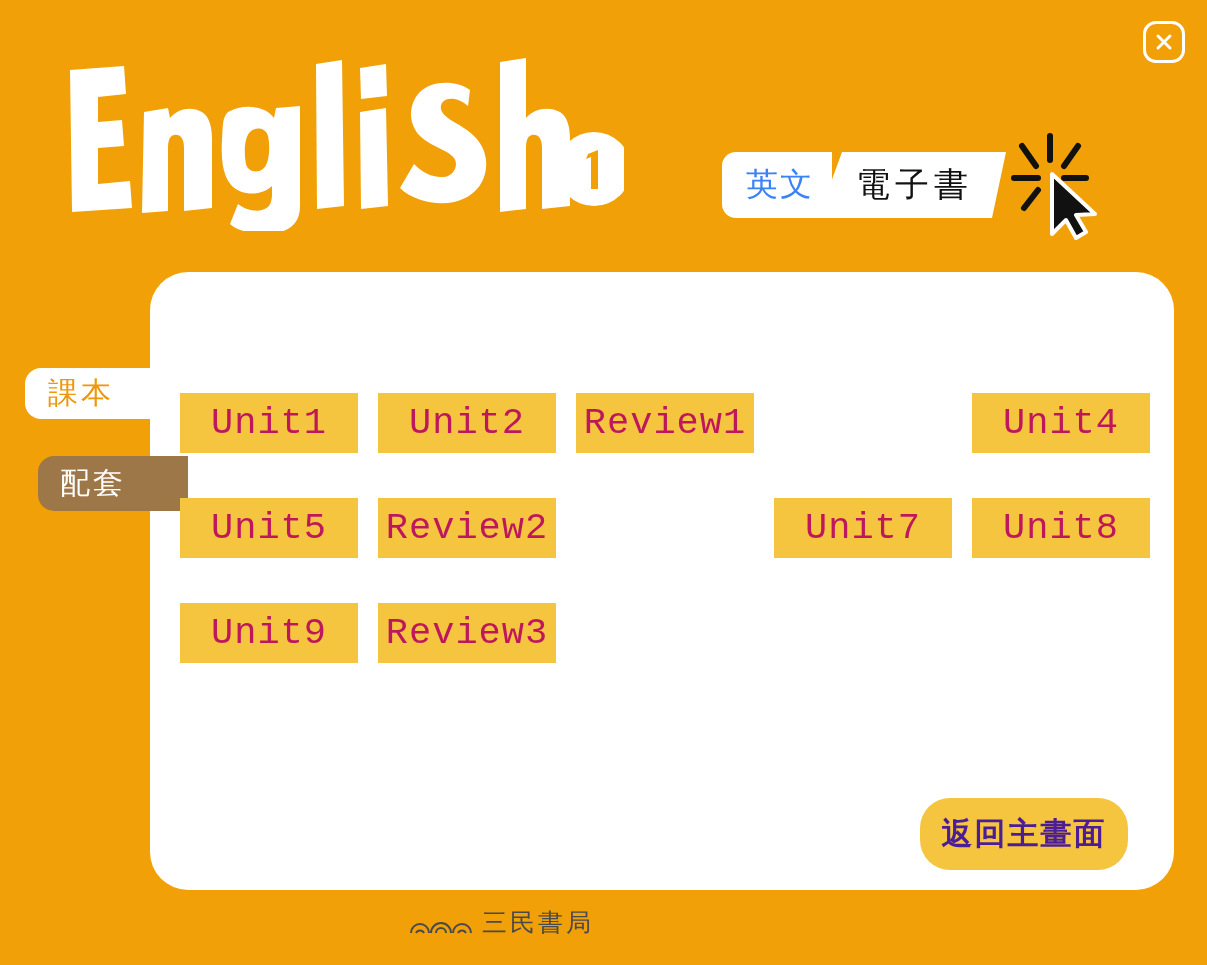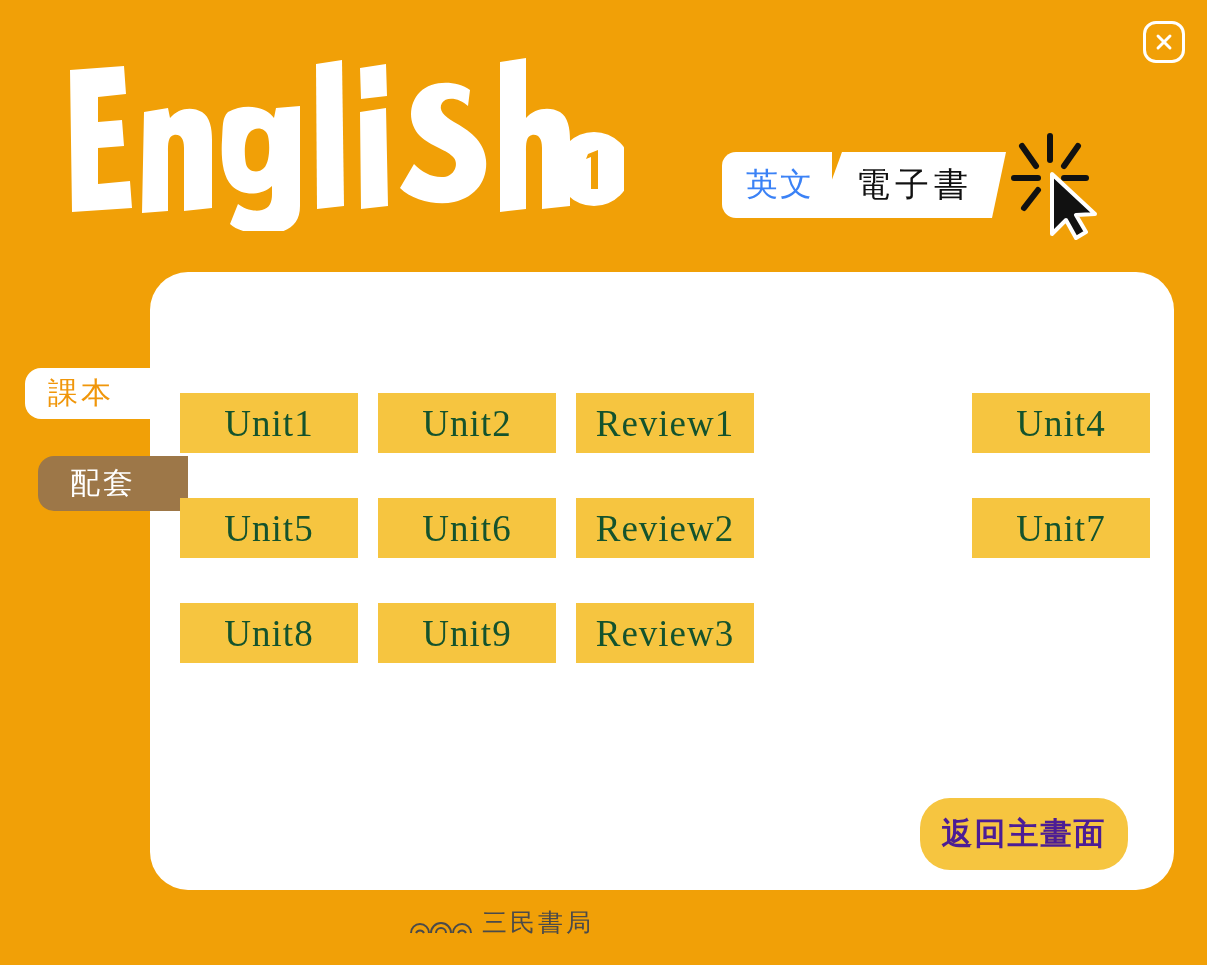--- a/index.html
+++ b/index.html
@@ -139,45 +139,45 @@
   }
   .tab-inactive {
     left: 38px;
     top: 456px;
     width: 150px;
     height: 55px;
     background: #9d7748;
     color: #ffffff;
     border-top-left-radius: 16px;
     border-bottom-left-radius: 16px;
-    padding-left: 32px;
+    padding-left: 22px;
   }
 
   
   .grid {
     position: absolute;
     left: 180px;
     top: 365px;
     display: grid;
     grid-template-columns: repeat(5, 178px);
     grid-template-rows: repeat(3, 88px);
     column-gap: 20px;
     row-gap: 17px;
   }
   .unit-btn {
     background: #f6c540;
-    color: #14532d;
+    color: #be185d;
     display: flex;
     align-items: center;
     justify-content: center;
     font-size: 37px;
     letter-spacing: 1px;
     cursor: pointer;
     user-select: none;
-    font-family: Liberation Serif, serif;
+    font-family: Liberation Mono, monospace;
     margin-top: 28px;
   }
   .cell-empty { background: transparent; }
 
   
   .return-btn {
     position: absolute;
     left: 920px;
     top: 798px;
     width: 208px;
@@ -281,21 +281,20 @@
 </div>
 
 <div class="grid">
   <div class="unit-btn">Unit1</div>
   <div class="unit-btn">Unit2</div>
   <div class="unit-btn">Review1</div>
   <div class="cell-empty"></div>
 
   <div class="unit-btn">Unit4</div>
   <div class="unit-btn">Unit5</div>
-  <div class="unit-btn">Unit6</div>
   <div class="unit-btn">Review2</div>
   <div class="cell-empty"></div>
 
   <div class="unit-btn">Unit7</div>
   <div class="unit-btn">Unit8</div>
   <div class="unit-btn">Unit9</div>
   <div class="unit-btn">Review3</div>
 </div>
 
 <div class="return-btn">返回主畫面</div>

